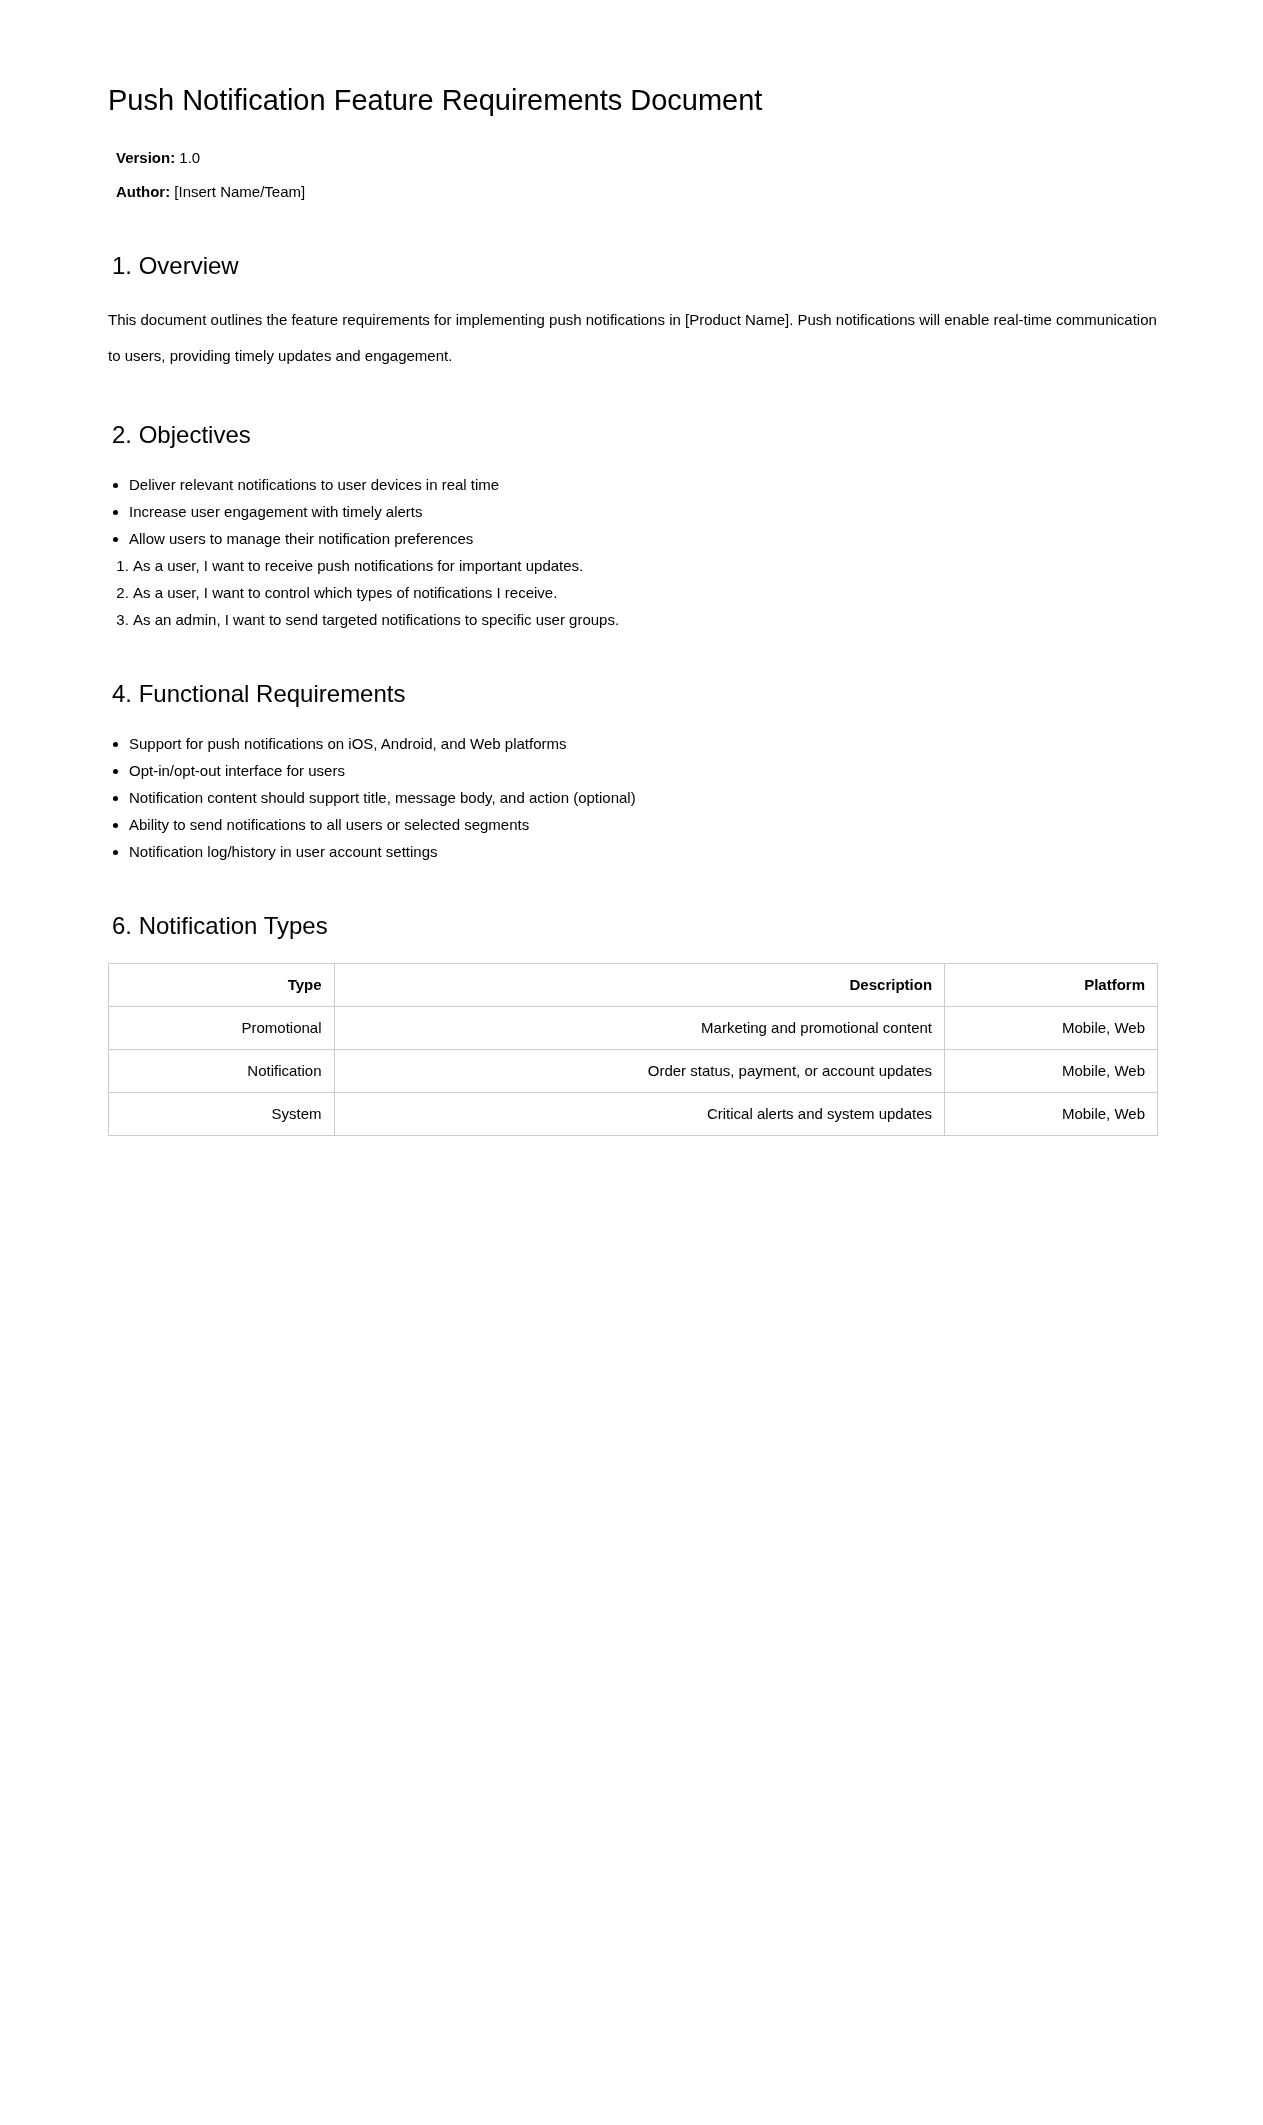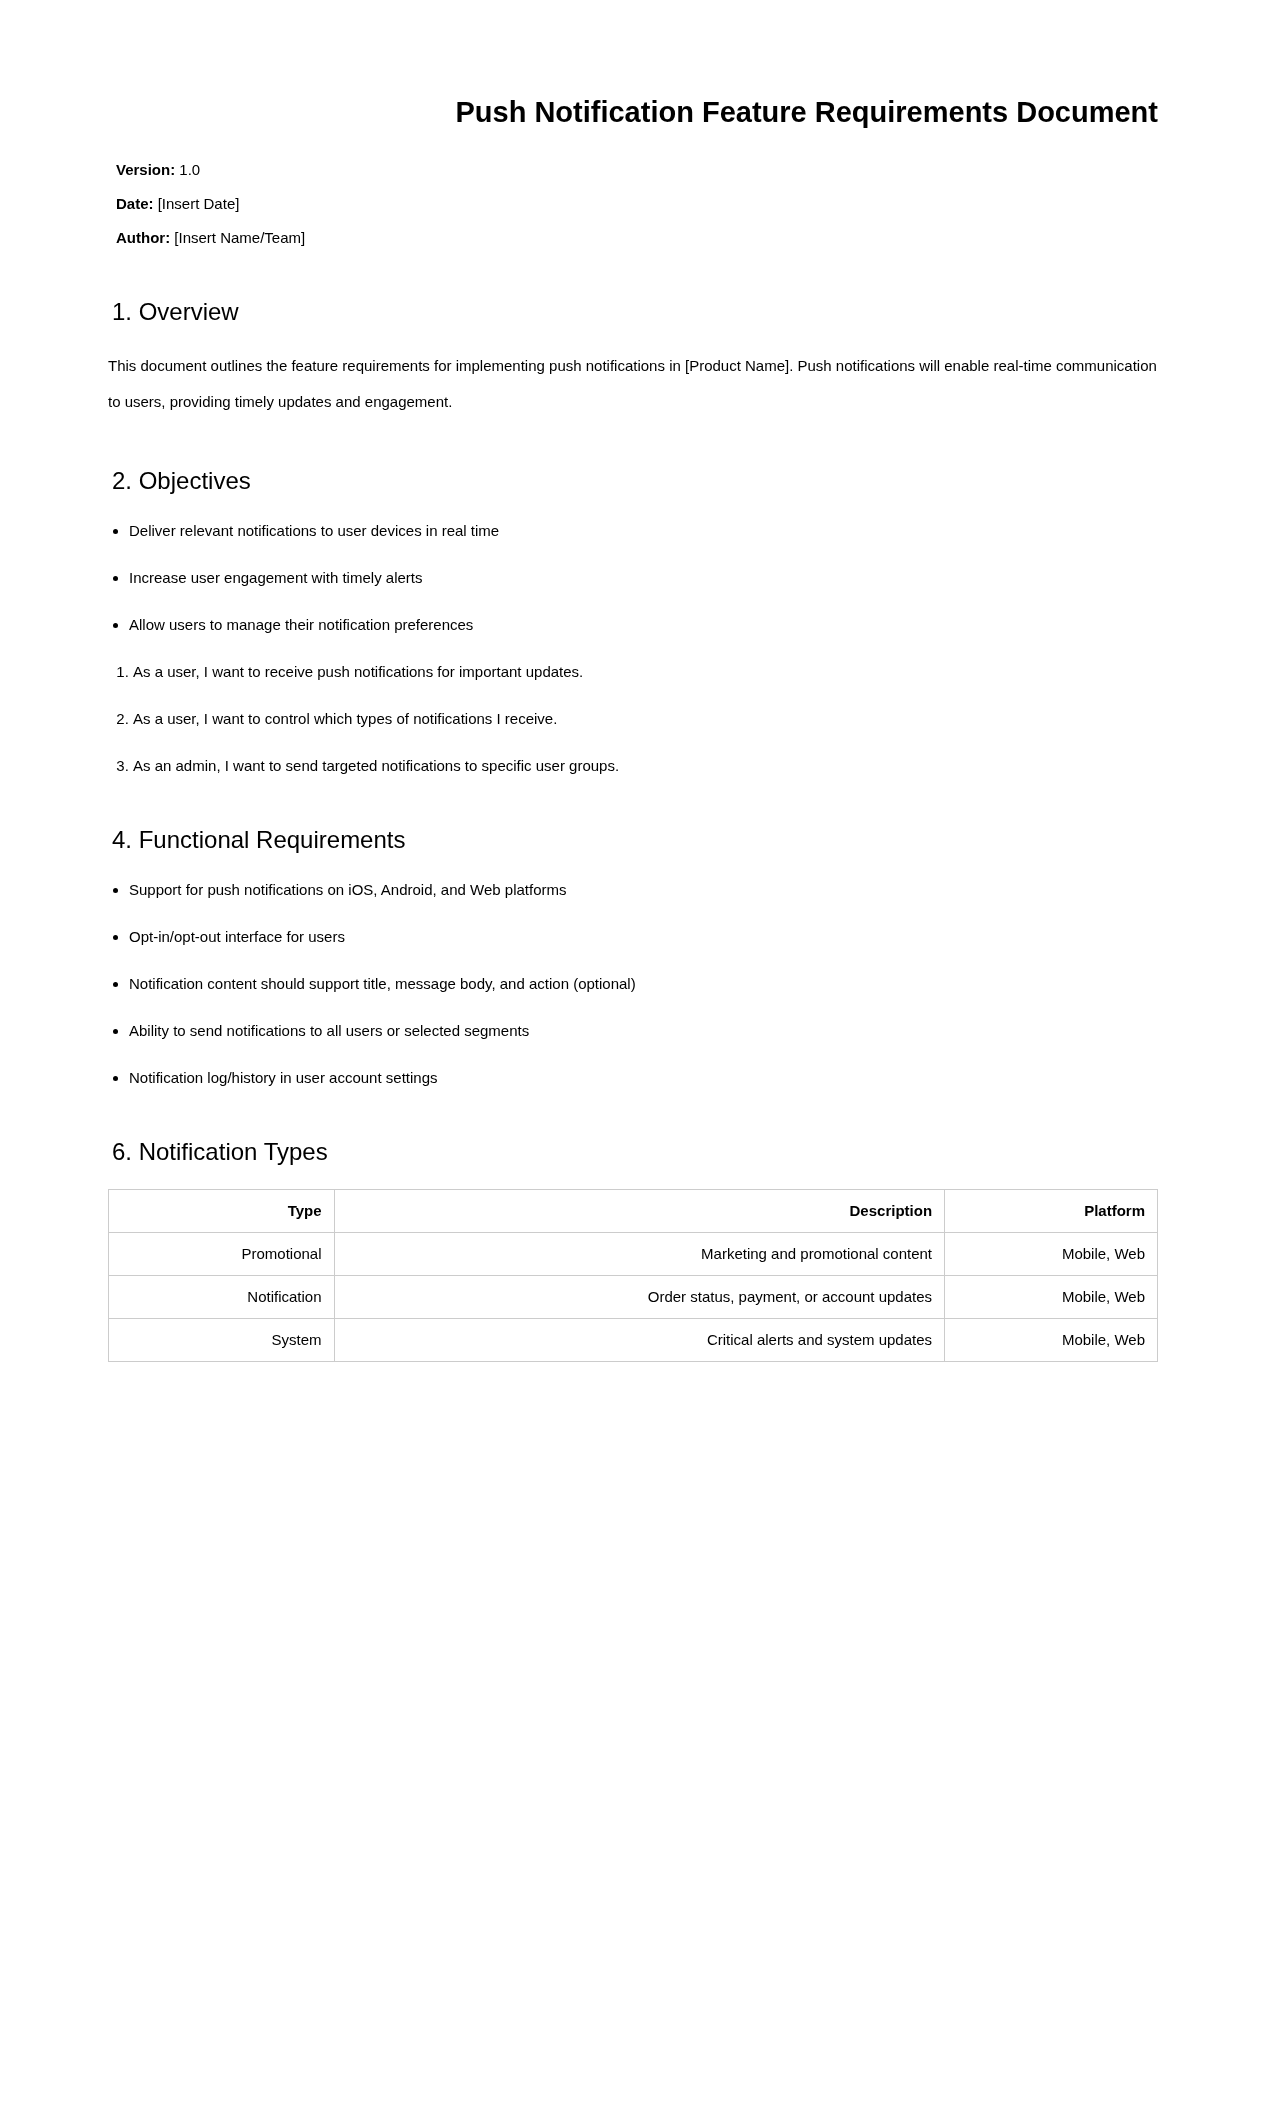--- a/index.html
+++ b/index.html
@@ -15,23 +15,22 @@
   .page {
     width: 1263px;
     height: 2125px;
     background: #ffffff;
     padding: 84px 105px 0 108px;
     overflow: hidden;
   }
   h1.doc-title {
     font-size: 29px;
     line-height: 1.15;
-    font-weight: bold;
-    margin: 12px 0 28px 0;
-    text-align: right;
+    font-weight: normal;
+    margin: 0 0 28px 0;
   }
   .meta p {
     font-size: 15px;
     line-height: 26px;
     margin: 8px;
   }
   h2.section-heading {
     font-size: 24px;
     line-height: 1.2;
     font-weight: normal;
@@ -48,21 +47,20 @@
     list-style-type: disc;
   }
   ol.numbered-list {
     margin: 0;
     padding-left: 25px;
   }
   ul.bullet-list li,
   ol.numbered-list li {
     font-size: 15px;
     line-height: 27px;
-    margin-top: 20px;
   }
   table.types-table {
     width: 100%;
     border-collapse: collapse;
     table-layout: fixed;
     font-size: 15px;
     margin-top: 22px;
   }
   table.types-table col.col-type     { width: 21.5%; }
   table.types-table col.col-desc     { width: 58.2%; }
@@ -80,21 +78,20 @@
 </style>
 </head>
 <body>
 
 <div class="page">
 
   <h1 class="doc-title">Push Notification Feature Requirements Document</h1>
 
   <div class="meta">
     <p><strong>Version:</strong> <span>1.0</span></p>
-    <p><strong>Date:</strong> <span>[Insert Date]</span></p>
     <p><strong>Author:</strong> <span>[Insert Name/Team]</span></p>
   </div>
 
   <section>
     <h2 class="section-heading">1. Overview</h2>
     <p class="body-text">This document outlines the feature requirements for implementing push notifications in [Product Name]. Push notifications will enable real-time communication to users, providing timely updates and engagement.</p>
   </section>
 
   <section>
     <h2 class="section-heading">2. Objectives</h2>

